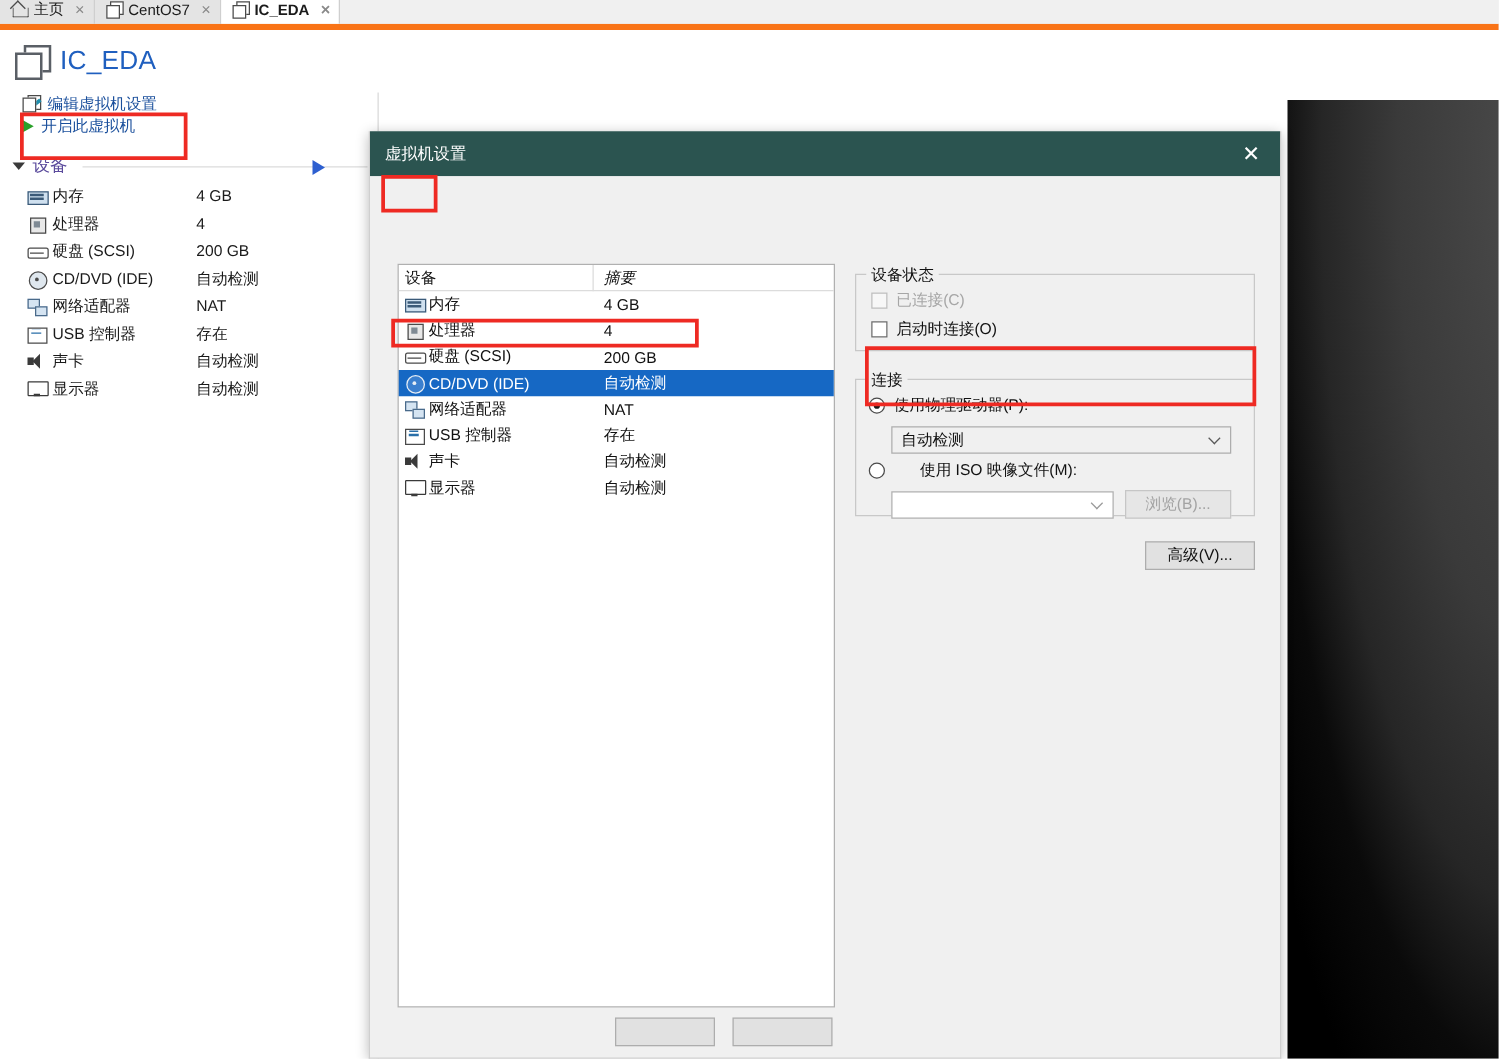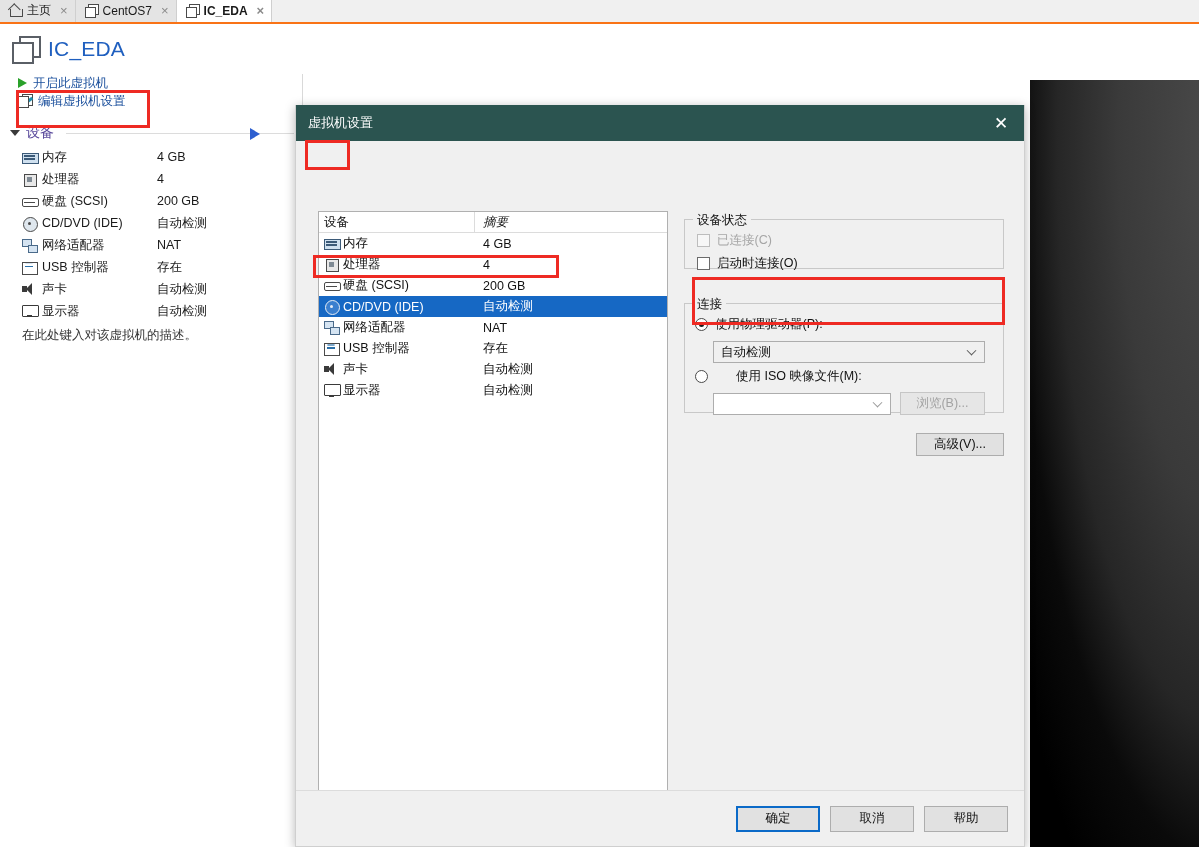--- a/index.html
+++ b/index.html
@@ -10,21 +10,21 @@
     font-family: "Liberation Sans", "DejaVu Sans", sans-serif;
     background: #ffffff;
     -webkit-font-smoothing: antialiased;
   }
   #app { position: relative; width: 1199px; height: 847px; background:#fff; }
 
   
   .tabstrip {
     position: absolute; left:0; top:0; width:1199px; height:24px;
     background:#f0f0f0;
-    border-bottom:2px solid #f97316;
+    border-bottom:5px solid #f97316;
     display:flex; align-items:flex-end;
   }
   .tab {
     height:24px; display:flex; align-items:center; gap:5px;
     padding:0 7px 0 9px;
     font-size:12px; color:#1a1a1a;
     background:#e4e4e4;
     border-right:1px solid #cfcfcf;
     border-top:1px solid #dcdcdc;
     position:relative;
@@ -187,21 +187,21 @@
 
   
   .group {
     position:absolute; background:#f0f0f0;
     border:1px solid #c8c8c8;
   }
   .group > .glabel {
     position:absolute; top:-8px; left:8px; background:#f0f0f0;
     padding:0 4px; font-size:12.5px; color:#111;
   }
-  #grp-status { left:388px; top:78px; width:320px; height:50px; }
+  #grp-status { left:388px; top:78px; width:320px; height:62px; }
   #grp-conn   { left:388px; top:162px; width:320px; height:110px; }
 
   .chk-row { display:flex; align-items:center; gap:7px; font-size:12.5px; color:#111; }
   .chkbox { width:13px;height:13px;border:1px solid #6b6b6b;background:#fff;flex:none; }
   .chkbox.disabled { border-color:#bdbdbd; background:#f7f7f7; }
   .dim { color:#a6a6a6; }
 
   .radio-row { display:flex; align-items:center; gap:7px; font-size:12.5px; color:#111; }
   .radio { width:13px;height:13px;border:1px solid #4a4a4a;border-radius:50%;background:#fff;flex:none;position:relative; }
   .radio.checked::after{ content:"";position:absolute;left:3px;top:3px;width:5px;height:5px;border-radius:50%;background:#1a1a1a; }
@@ -276,31 +276,31 @@
   <div class="vmthumb"></div>
 
   <div class="pagetitle">
     <span class="titleicon"></span>
     <span class="titletext">IC_EDA</span>
   </div>
 
   <div class="leftpanel">
 
     <div class="action-row">
-      <span class="play-tri"></span>
-      <span class="alabel">开启此虚拟机</span>
-    </div>
-
-    <div class="action-row">
       <span class="editicon">
           <span class="editpen"></span>
         </span>
       <span class="alabel">编辑虚拟机设置</span>
     </div>
 
+    <div class="action-row">
+      <span class="play-tri"></span>
+      <span class="alabel">开启此虚拟机</span>
+    </div>
+
     <div class="section-head">
       <span class="caret"></span>
       <span class="section-title">设备</span>
       <span class="section-rule"></span>
     </div>
 
     <div class="devlist">
       <div class="devrow">
         <span class="dname">
             <span class="di di-mem"></span>
@@ -352,21 +352,20 @@
       </div>
       <div class="devrow">
         <span class="dname">
             <span class="di di-dsp"></span>
             <span>显示器</span>
           </span>
         <span class="dval">自动检测</span>
       </div>
     </div>
 
-    <div class="desc-text">在此处键入对该虚拟机的描述。</div>
   </div>
 
   <div class="bluetri"></div>
 
   <div class="dialog">
 
     <div class="dlg-title">
       <span>虚拟机设置</span>
       <span class="dlg-close">✕</span>
     </div>
@@ -479,31 +478,20 @@
       </div>
 
       <div class="btn" id="btn-add">
         
       </div>
       <div class="btn" id="btn-remove">
         
       </div>
     </div>
 
-    <div class="dlg-footer">
-      <div class="btn default">
-        <span>确定</span>
-      </div>
-      <div class="btn">
-        <span>取消</span>
-      </div>
-      <div class="btn">
-        <span>帮助</span>
-      </div>
-    </div>
   </div>
 
   <div class="redbox" id="red-edit"></div>
   <div class="redbox" id="red-tab"></div>
   <div class="redbox" id="red-cd"></div>
   <div class="redbox" id="red-phys"></div>
 
 </div>
 
 </body></html>

